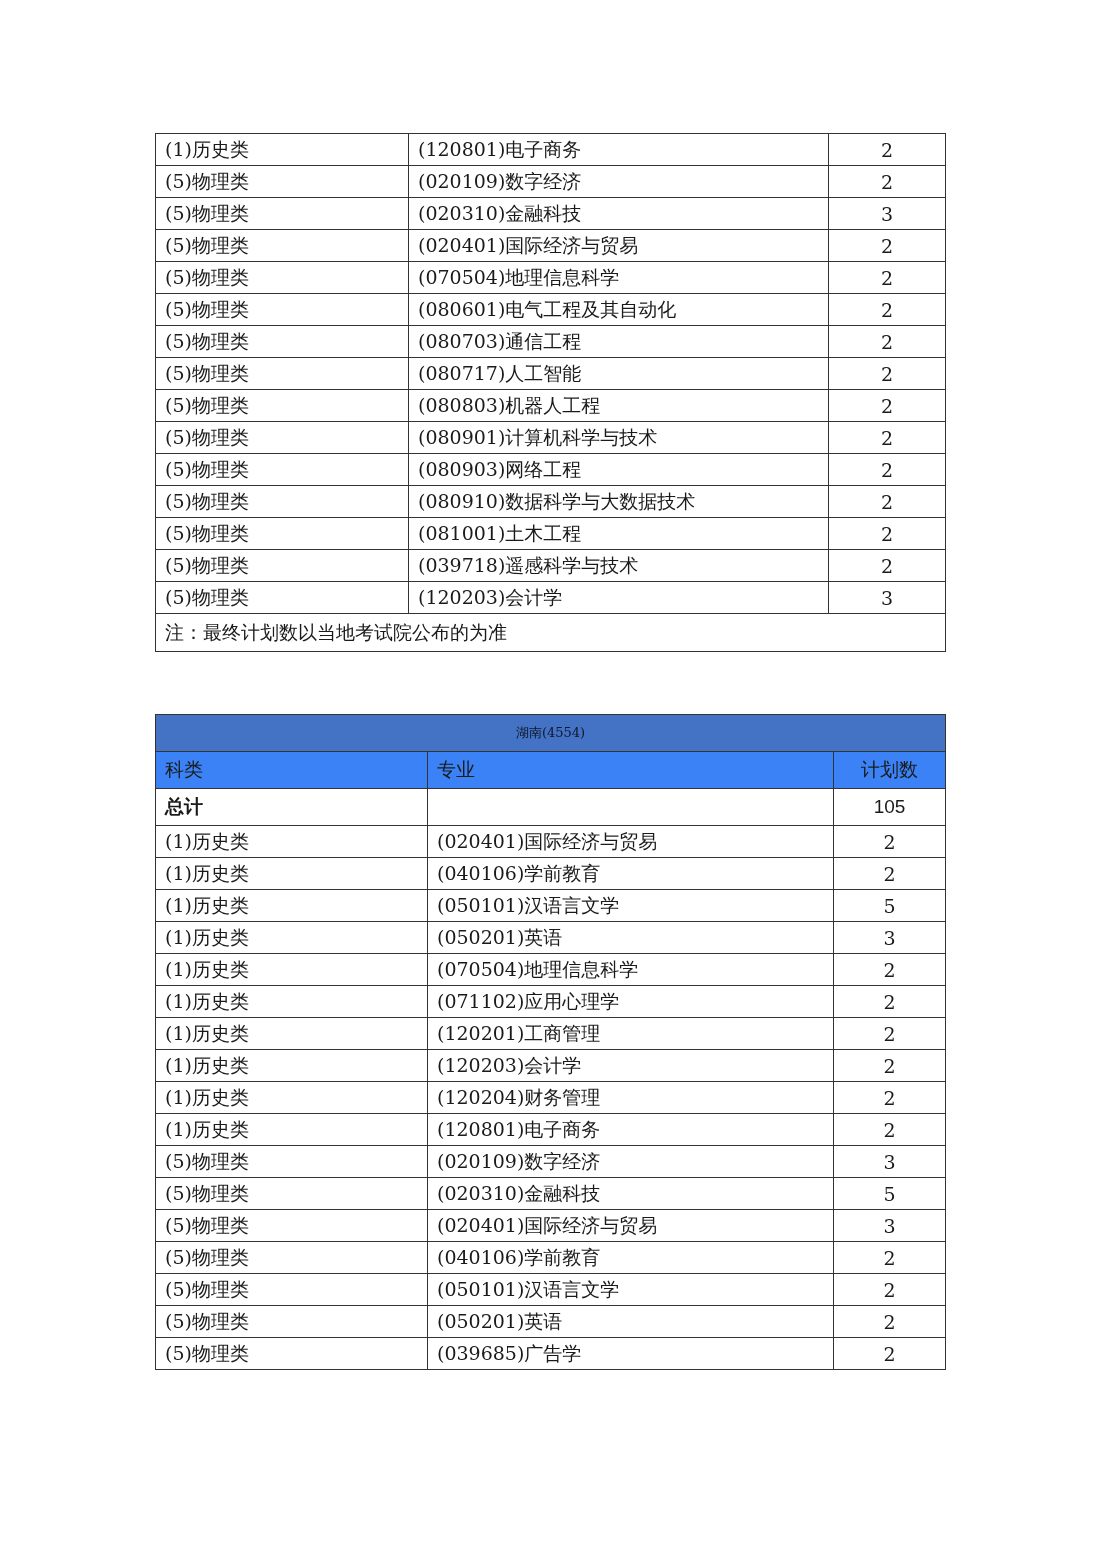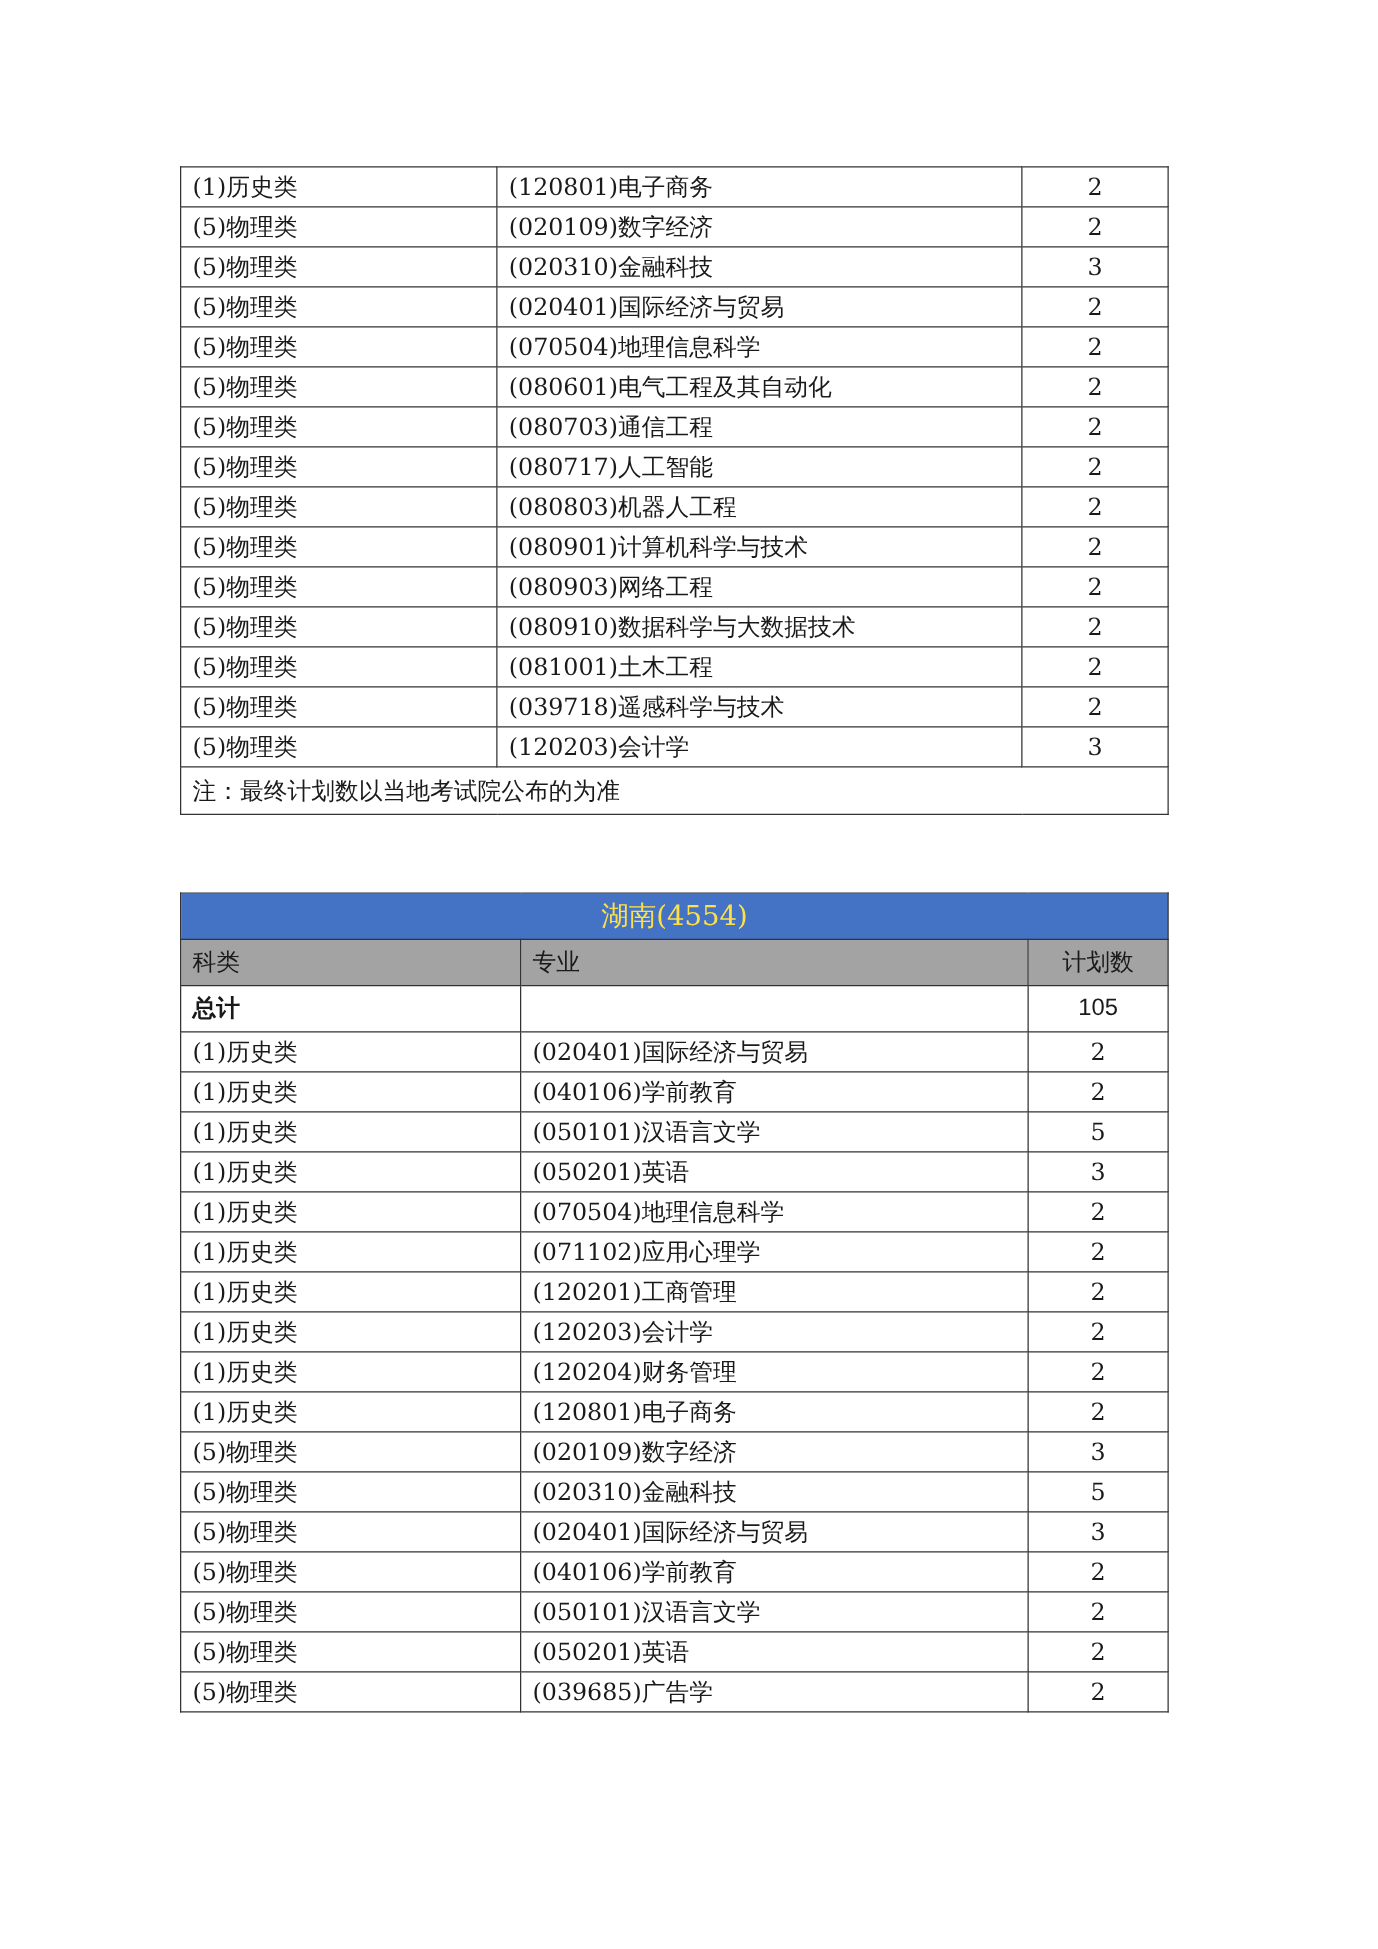--- a/index.html
+++ b/index.html
@@ -1,26 +1,26 @@
 <!DOCTYPE html>
 <html><head>
 <meta charset="utf-8">
 <style>
   html, body { margin: 0; padding: 0; background: #ffffff; }
   body { width: 1102px; height: 1559px; position: relative; font-family: "DejaVu Serif", "Liberation Serif", serif; color: #1a1a1a; }
-  table { border-collapse: collapse; position: absolute; left: 144px; width: 790px; table-layout: fixed; padding-left: 40px; }
+  table { border-collapse: collapse; position: absolute; left: 155px; width: 790px; table-layout: fixed; padding-left: 40px; }
   td { border: 1px solid #333; font-size: 19px; height: 31px; padding: 0 0 0 9px; white-space: nowrap; overflow: hidden; }
   td.num { text-align: center; padding: 0; }
   #t1 { top: 133px; }
   #t1 col.c1 { width: 253px; } #t1 col.c2 { width: 420px; } #t1 col.c3 { width: 117px; }
   #t1 td.note { height: 37px; }
   #t2 { top: 714px; }
   #t2 col.c1 { width: 272px; } #t2 col.c2 { width: 406px; } #t2 col.c3 { width: 112px; }
-  .title-row td { background: #4472c4; color: #fde047; text-align: center; height: 36px; padding: 0; font-size: 22px; }
-  .head-row td { background: #a3a3a3; height: 36px; }
+  .title-row td { background: #4472c4; color: #0f172a; text-align: center; height: 36px; padding: 0; font-size: 13px; }
+  .head-row td { background: #3b82f6; height: 36px; }
   .total-row td { height: 36px; font-weight: bold; font-family: "DejaVu Sans", "Liberation Sans", sans-serif; }
   .total-row td.num { font-weight: normal; font-family: Liberation Sans, sans-serif; }
 </style>
 </head>
 <body>
 
 <table id="t1">
   <colgroup>
       <col class="c1">
       <col class="c2">

